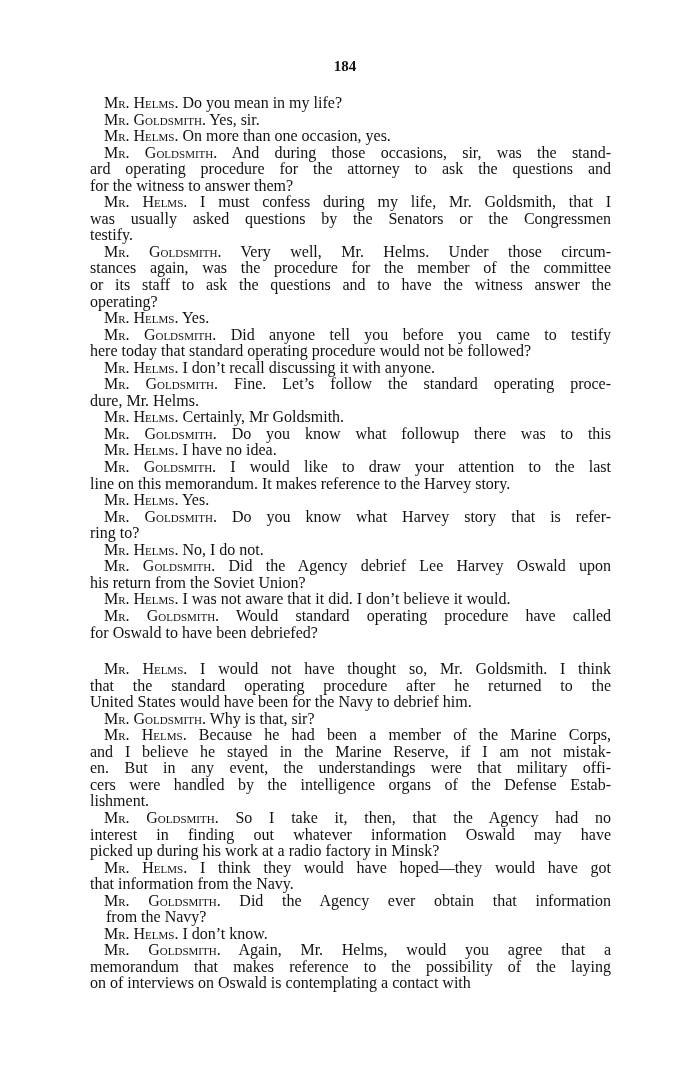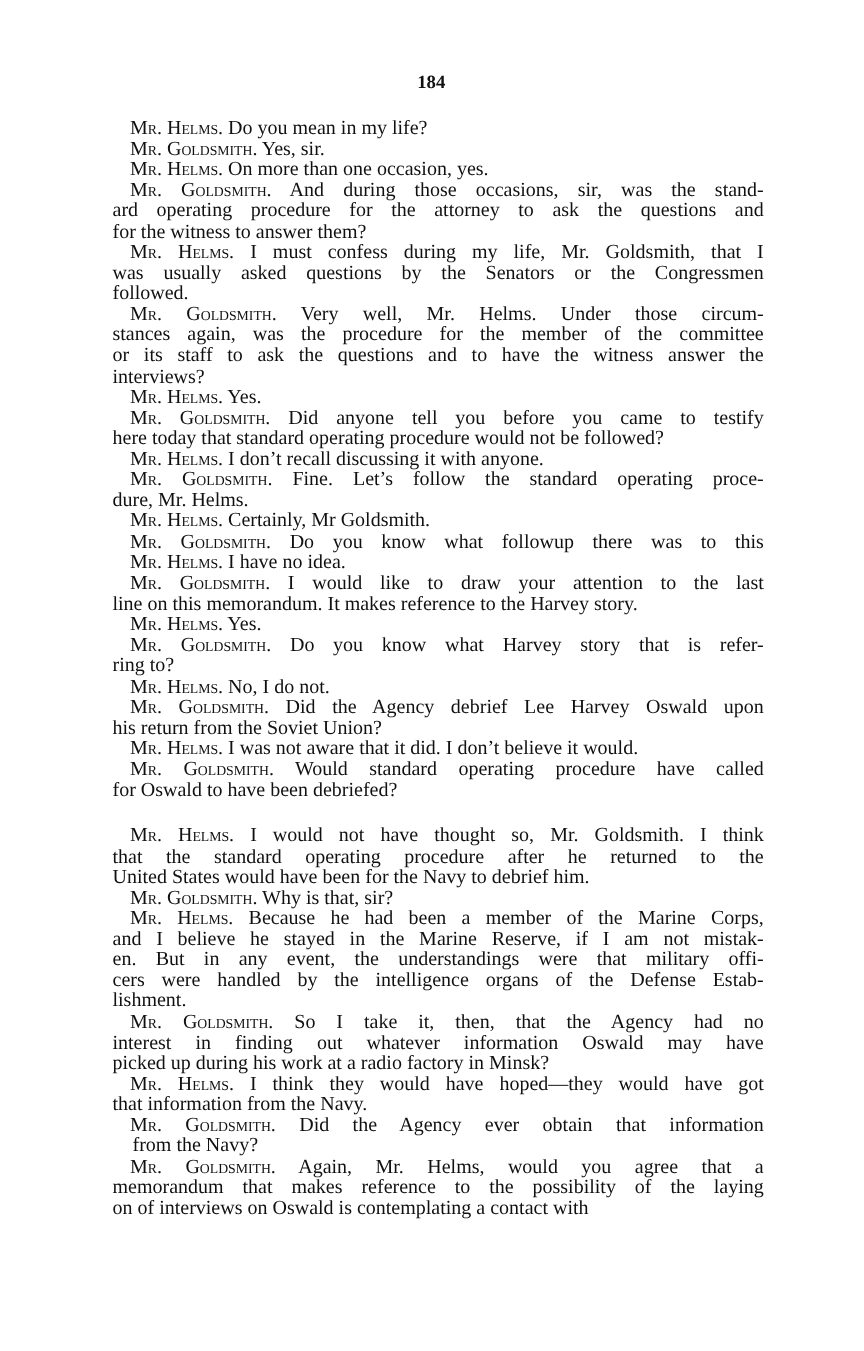--- a/index.html
+++ b/index.html
@@ -71,27 +71,27 @@
       <div class="line indent last" style="white-space: normal;"><span class="speaker">Mr. Helms.</span> <span>On more than one occasion, yes.</span></div>
     </div>
     <div class="para">
       <div class="line indent" style="white-space: normal;"><span class="speaker">Mr. Goldsmith.</span> <span>And during those occasions, sir, was the stand-</span></div>
       <div class="line" style="white-space: normal;"><span>ard operating procedure for the attorney to ask the questions and</span></div>
       <div class="line last" style="white-space: normal;"><span>for the witness to answer them?</span></div>
     </div>
     <div class="para">
       <div class="line indent" style="white-space: normal;"><span class="speaker">Mr. Helms.</span> <span>I must confess during my life, Mr. Goldsmith, that I</span></div>
       <div class="line" style="white-space: normal;"><span>was usually asked questions by the Senators or the Congressmen</span></div>
-      <div class="line last" style="white-space: normal;"><span>followed.</span></div>
+      <div class="line last" style="white-space: normal;"><span>testify.</span></div>
     </div>
     <div class="para">
       <div class="line indent" style="white-space: normal;"><span class="speaker">Mr. Goldsmith.</span> <span>Very well, Mr. Helms. Under those circum-</span></div>
       <div class="line" style="white-space: normal;"><span>stances again, was the procedure for the member of the committee</span></div>
       <div class="line" style="white-space: normal;"><span>or its staff to ask the questions and to have the witness answer the</span></div>
-      <div class="line last" style="white-space: normal;"><span>interviews?</span></div>
+      <div class="line last" style="white-space: normal;"><span>operating?</span></div>
     </div>
     <div class="para">
       <div class="line indent last" style="white-space: normal;"><span class="speaker">Mr. Helms.</span> <span>Yes.</span></div>
     </div>
     <div class="para">
       <div class="line indent" style="white-space: normal;"><span class="speaker">Mr. Goldsmith.</span> <span>Did anyone tell you before you came to testify</span></div>
       <div class="line last" style="white-space: normal;"><span>here today that standard operating procedure would not be followed?</span></div>
     </div>
     <div class="para">
       <div class="line indent last" style="white-space: normal;"><span class="speaker">Mr. Helms.</span> <span>I don’t recall discussing it with anyone.</span></div>
@@ -156,17 +156,20 @@
     </div>
     <div class="para">
       <div class="line indent" style="white-space: normal;"><span class="speaker">Mr. Helms.</span> <span>I think they would have hoped—they would have got</span></div>
       <div class="line last" style="white-space: normal;"><span>that information from the Navy.</span></div>
     </div>
     <div class="para">
       <div class="line indent" style="white-space: normal;"><span class="speaker">Mr. Goldsmith.</span> <span>Did the Agency ever obtain that information</span></div>
       <div class="line last" style="white-space: normal; margin-left: 16px;"><span>from the Navy?</span></div>
     </div>
     <div class="para">
+      <div class="line indent last" style="white-space: normal;"><span class="speaker">Mr. Helms.</span> <span>I don’t know.</span></div>
+    </div>
+    <div class="para">
       <div class="line indent" style="white-space: normal;"><span class="speaker">Mr. Goldsmith.</span> <span>Again, Mr. Helms, would you agree that a</span></div>
       <div class="line" style="white-space: normal;"><span>memorandum that makes reference to the possibility of the laying</span></div>
       <div class="line last" style="white-space: normal;"><span>on of interviews on Oswald is contemplating a contact with</span></div>
     </div>
   </div>
 
 </body></html>

